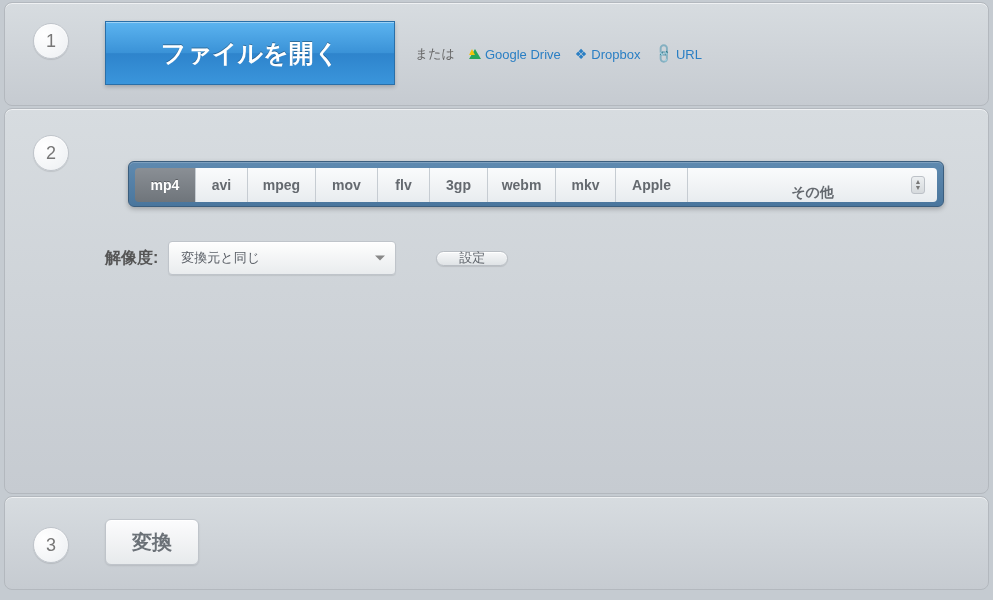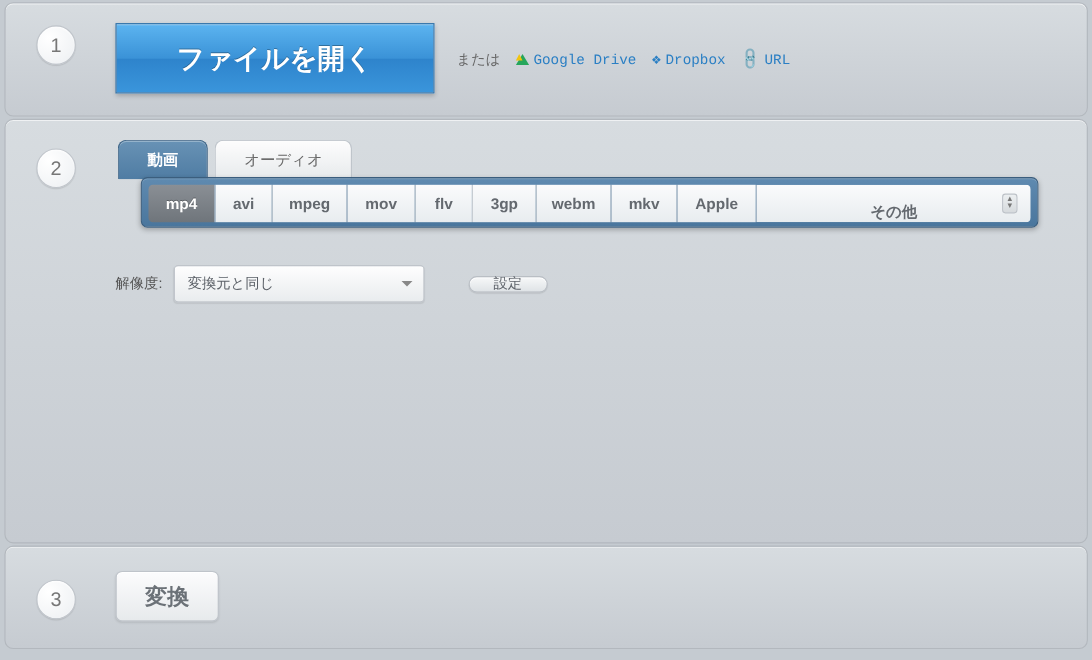--- a/index.html
+++ b/index.html
@@ -52,21 +52,20 @@
   text-shadow: 0 -1px 0 rgba(0,0,0,0.3);
   display: flex; align-items: center; justify-content: center;
   cursor: pointer;
 }
 
 .sources {
   position: absolute;
   left: 410px; top: 42px;
   display: flex; align-items: center; gap: 14px;
   font-size: 13px;
-  font-family: Liberation Mono, monospace;
 }
 .or-text { color: #666; }
 .src-link { color: #2a7fc4; cursor: pointer; display: flex; align-items: center; gap: 4px; }
 
 .gdrive-icon { width:0;height:0;border-left:6px solid transparent;border-right:6px solid transparent;border-bottom:10px solid #26a65b;display:inline-block;margin-bottom:1px; position:relative;}
 .gdrive-icon::after{content:"";position:absolute;left:-6px;top:0;width:0;height:0;border-left:3px solid transparent;border-right:3px solid transparent;border-bottom:6px solid #f1c40f;}
 .dropbox-icon { color:#2a7fc4; font-size:14px;}
 .url-icon { color:#7a8288; font-size:14px; transform:rotate(-45deg); display:inline-block;}
 
 .tabs-row {
@@ -146,21 +145,21 @@
   display: flex; flex-direction: column; align-items: center; justify-content: center;
   gap:1px;
   color:#777; font-size:7px; line-height:6px;
 }
 
 .res-row {
   position: absolute;
   left: 100px; top: 132px;
   display: flex; align-items: center; gap: 10px;
 }
-.res-label { font-size: 13px; color: #555; font-weight: normal;}
+.res-label { font-size: 16px; color: #555; font-weight: bold;}
 .res-select {
   width: 228px; height: 30px;
   background: linear-gradient(to bottom, #fefefe, #e9ecee);
   border: 1px solid #bfc4ca;
   border-radius: 4px;
   box-shadow: inset 0 1px 0 #fff, 0 1px 1px rgba(0,0,0,0.08);
   display: flex; align-items: center;
   padding: 16px 12px;
   font-size: 13px;
   color: #5c6168;
@@ -221,24 +220,20 @@
     <span class="src-link">
       <span class="url-icon">🔗</span>
       <span>URL</span>
     </span>
   </div>
 </div>
 
 <div class="panel step2">
   <div class="step-badge">2</div>
 
-  <div class="tabs-row">
-    <div class="tab active">動画</div>
-    <div class="tab inactive">オーディオ</div>
-  </div>
 
   <div class="format-bar">
     <div class="fmt-cell active" style="width:60px">mp4</div>
     <div class="fmt-cell" style="width:52px">avi</div>
     <div class="fmt-cell" style="width:68px">mpeg</div>
     <div class="fmt-cell" style="width:62px">mov</div>
     <div class="fmt-cell" style="width:52px">flv</div>
     <div class="fmt-cell" style="width:58px">3gp</div>
     <div class="fmt-cell" style="width:68px">webm</div>
     <div class="fmt-cell" style="width:60px">mkv</div>

